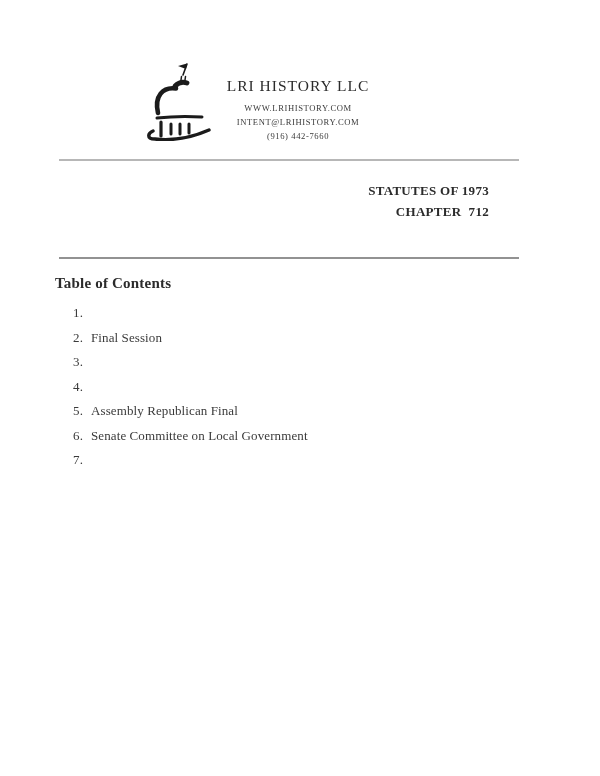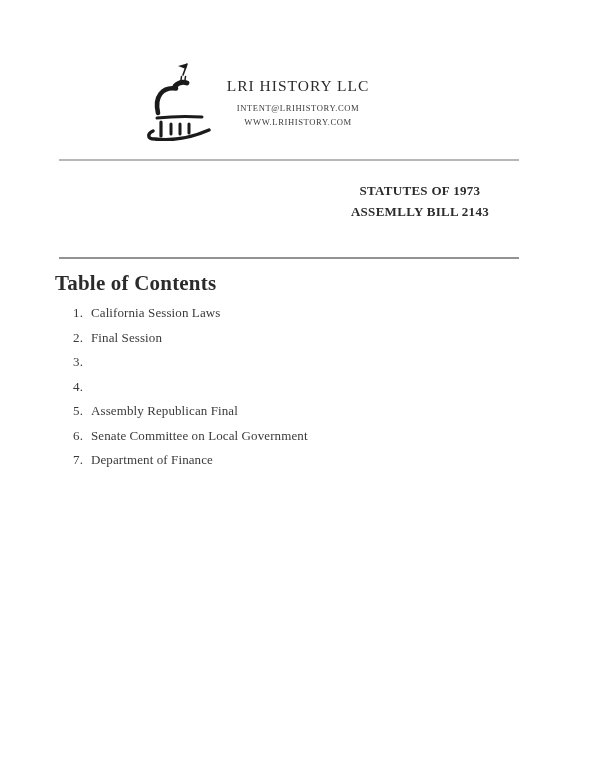--- a/index.html
+++ b/index.html
@@ -63,39 +63,39 @@
     top: 257px;
     height: 1.6px;
     background: var(--rule-bottom, #929292);
   }
 
   
   .doc-info {
     position: absolute;
     top: 180px;
     right: 111px;
-    text-align: center;
+    text-align: right;
   }
   .doc-line {
     font-weight: bold;
     font-size: 13px;
     line-height: 21px;
     letter-spacing: 0.3px;
     color: var(--heading, #2c2c2c);
     white-space: pre; 
   }
 
   
   .toc-heading {
     position: absolute;
     left: 55px;
     top: 274px;
     margin: 0;
     font-weight: bold;
-    font-size: 21px;
+    font-size: 15px;
     line-height: 19px;
     letter-spacing: 0.2px;
     color: var(--heading, #222222);
   }
   .toc-list {
     position: absolute;
     left: 70px;
     top: 301px;
     width: 420px;
   }
@@ -138,39 +138,39 @@
 
       <path d="M16,61 L16,75" stroke-width="3.2" stroke="#1b1b1b"></path>
 
       <path d="M26,63 L26,73 M35,63 L35,73 M44,63 L44,72" stroke-width="3" stroke="#1b1b1b"></path>
 
       <path d="M8,70 C3,72 1,78 10,78 C28,80 48,76 64,69" stroke-width="3.4" stroke="#1b1b1b"></path>
     </svg>
 
     <div class="header-text">
       <div class="company">LRI HISTORY LLC</div>
+      <div class="contact">WWW.LRIHISTORY.COM</div>
       <div class="contact">INTENT@LRIHISTORY.COM</div>
-      <div class="contact">WWW.LRIHISTORY.COM</div>
+      <div class="contact">(916) 442-7660</div>
     </div>
   </div>
 
   <div class="rule rule-top"></div>
 
   <div class="doc-info">
     <div class="doc-line">STATUTES OF 1973</div>
-    <div class="doc-line">ASSEMLLY BILL 2143</div>
+    <div class="doc-line">CHAPTER  712</div>
   </div>
 
   <div class="rule rule-bottom"></div>
 
   <h2 class="toc-heading">Table of Contents</h2>
   <div class="toc-list" id="toc-list">
   <div class="toc-item">
     <span class="toc-num">1.</span>
-    <span class="toc-label">California Session Laws</span>
   </div>
 
   <div class="toc-item">
     <span class="toc-num">2.</span>
     <span class="toc-label">Final Session</span>
   </div>
 
   <div class="toc-item">
     <span class="toc-num">3.</span>
   </div>
@@ -184,17 +184,16 @@
     <span class="toc-label">Assembly Republican Final</span>
   </div>
 
   <div class="toc-item">
     <span class="toc-num">6.</span>
     <span class="toc-label">Senate Committee on Local Government</span>
   </div>
 
   <div class="toc-item">
     <span class="toc-num">7.</span>
-    <span class="toc-label">Department of Finance</span>
   </div>
 </div>
 
 </div>
 
 </body></html>

